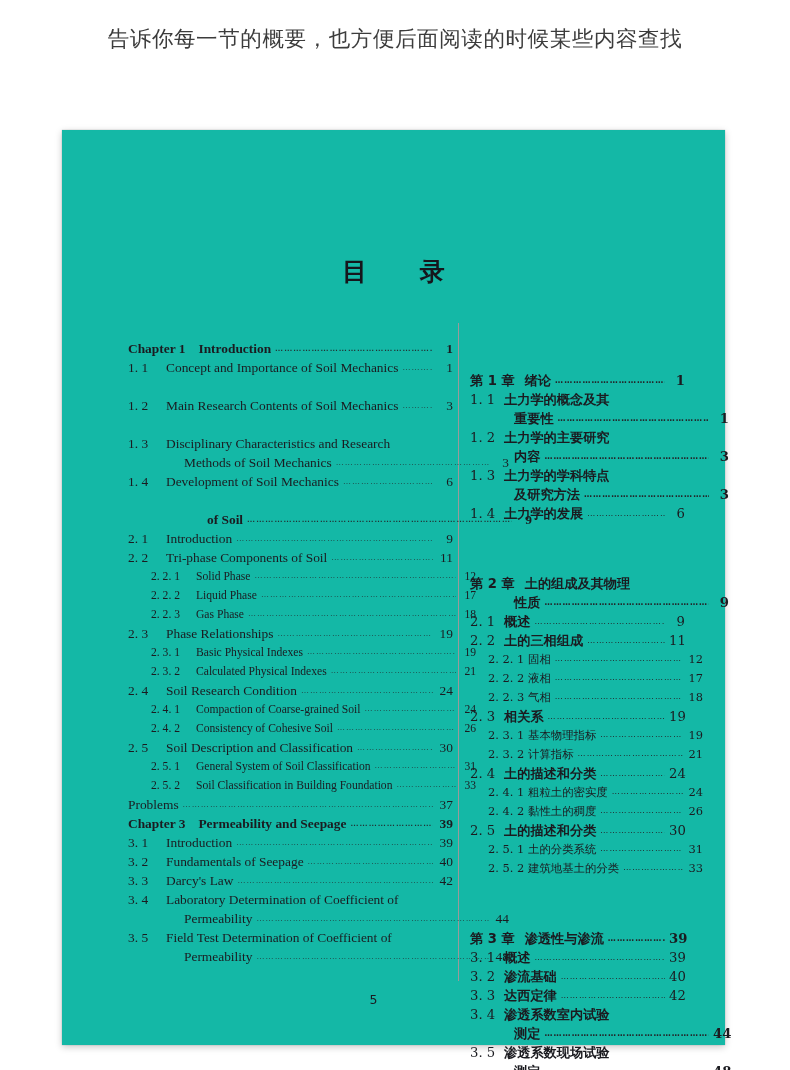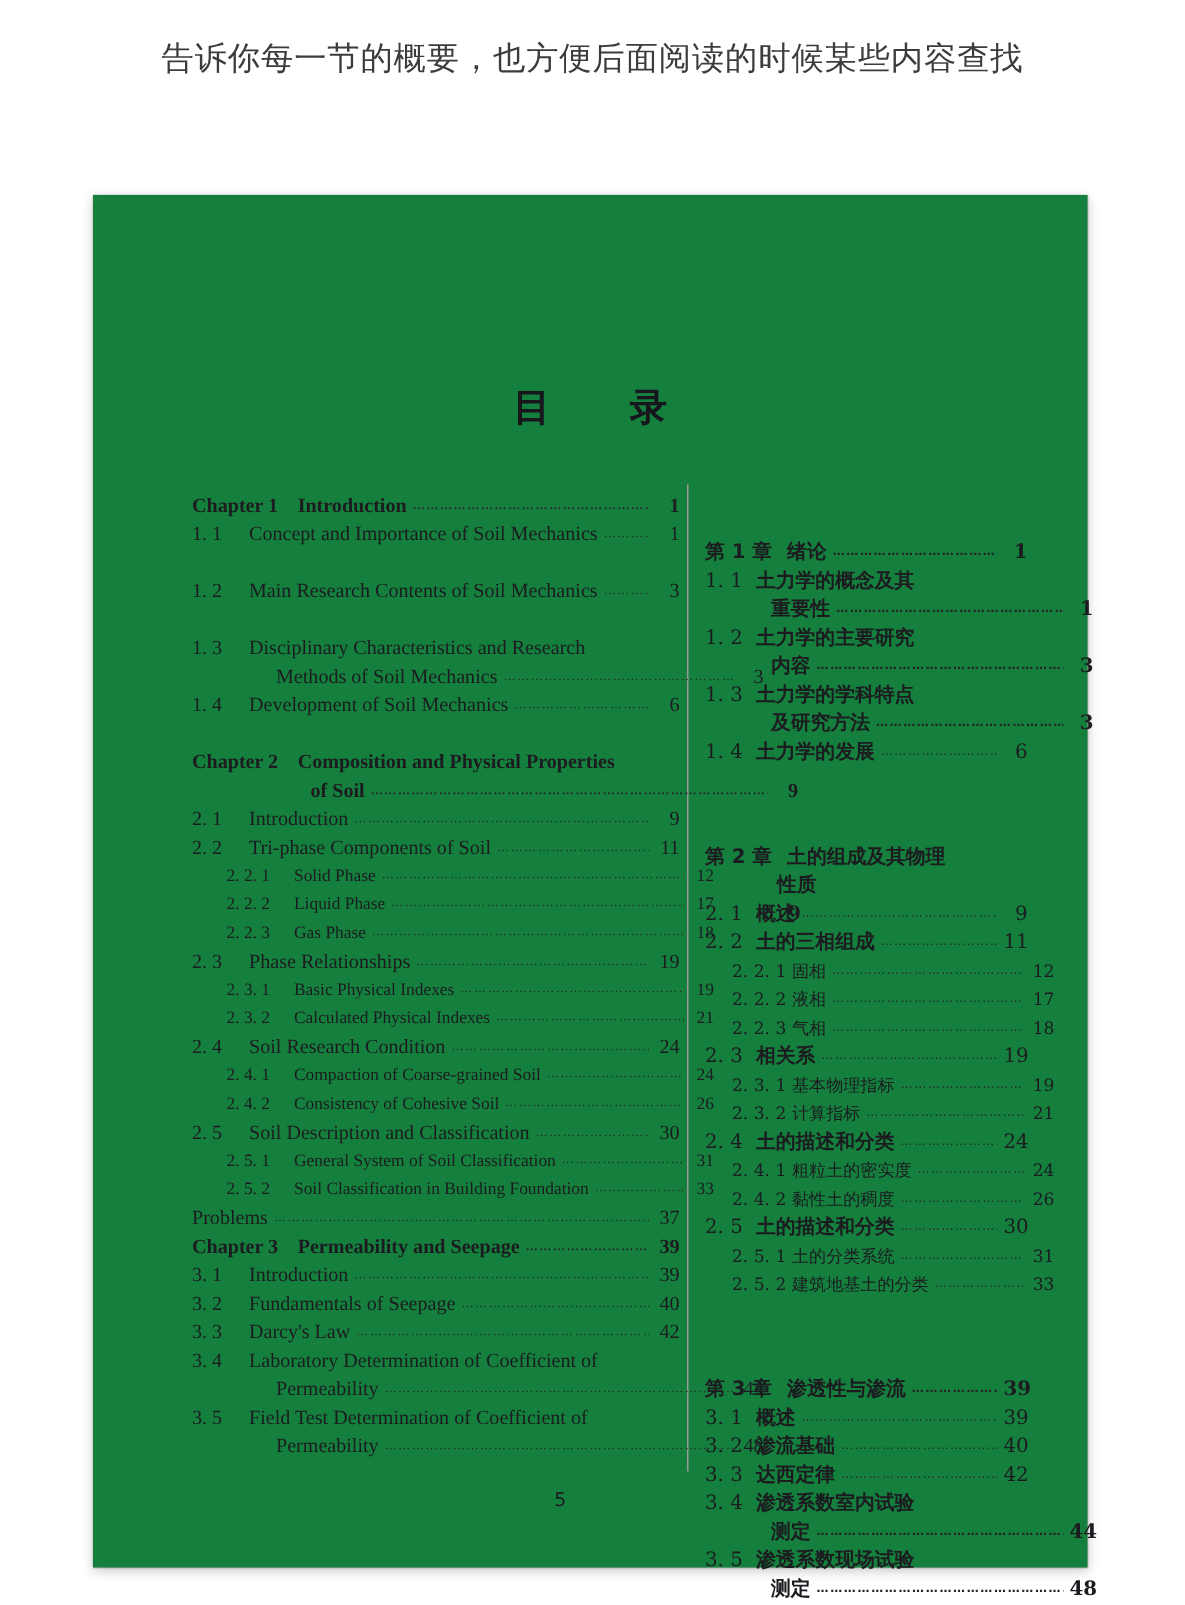--- a/index.html
+++ b/index.html
@@ -36,21 +36,21 @@
     white-space: nowrap;
   }
 
   
   .page-sheet {
     position: absolute;
     left: 62px;
     top: 130px;
     width: 663px;
     height: 915px;
-    background: #15803d;
+    background: #14b8a6;
     box-shadow: 0 2px 7px rgba(0,0,0,0.22), 0 0 1px rgba(0,0,0,0.30);
   }
 
   .page-inner {
     position: absolute;
     left: 0; top: 0; right: 0; bottom: 0;
   }
 
   
   .toc-title {
@@ -70,21 +70,21 @@
   
   .toc-body {
     position: absolute;
     left: 0;
     top: 193px;
     width: 663px;
     height: 660px;
   }
   .col {
     position: absolute;
-    top: 4px;
+    top: 16px;
   }
   .col-en {
     left: 66px;
     width: 325px;
   }
   .col-zh {
     left: 408px;
     width: 215px;
   }
   .divider {
@@ -176,21 +176,21 @@
   .col-zh .row.lvl3 {
     font-size: 11.4px;
     padding-left: 18px;
   }
   .col-zh .row.lvl3 .num {
     width: 40px;
     font-family: "DejaVu Serif", "Liberation Serif", serif;
   }
   .col-zh .row.lvl3 .ttl { font-weight: normal; }
   .col-zh .row.cont   { padding-left: 44px; font-weight: bold; }
-  .col-zh .row.cont.ch { padding-left: 44px; font-weight: bold; flex-direction: column; }
+  .col-zh .row.cont.ch { padding-left: 44px; font-weight: bold; }
 
   
   .spacer { height: 19px; }
 
   
   .folio {
     position: absolute;
     left: 0;
     top: 862px;
     width: 663px;
@@ -249,26 +249,20 @@
             <span class="lead">……………………………………………………………………………………………………………………</span>
             <span class="pg">3</span>
           </div>
           <div class="row lvl2">
             <span class="num">1. 4</span>
             <span class="ttl">Development of Soil Mechanics</span>
             <span class="lead">……………………………………………………………………………………………………………………</span>
             <span class="pg">6</span>
           </div>
           <div class="spacer"></div>
-          <div class="row chapter nolead nopg">
-            <span class="num">Chapter 2</span>
-            <span class="ttl">Composition and Physical Properties</span>
-            <span class="lead">……………………………………………………………………………………………………………………</span>
-            <span class="pg"></span>
-          </div>
           <div class="row cont ch">
             <span class="num"></span>
             <span class="ttl">of Soil</span>
             <span class="lead">……………………………………………………………………………………………………………………</span>
             <span class="pg">9</span>
           </div>
           <div class="row lvl2">
             <span class="num">2. 1</span>
             <span class="ttl">Introduction</span>
             <span class="lead">……………………………………………………………………………………………………………………</span>

